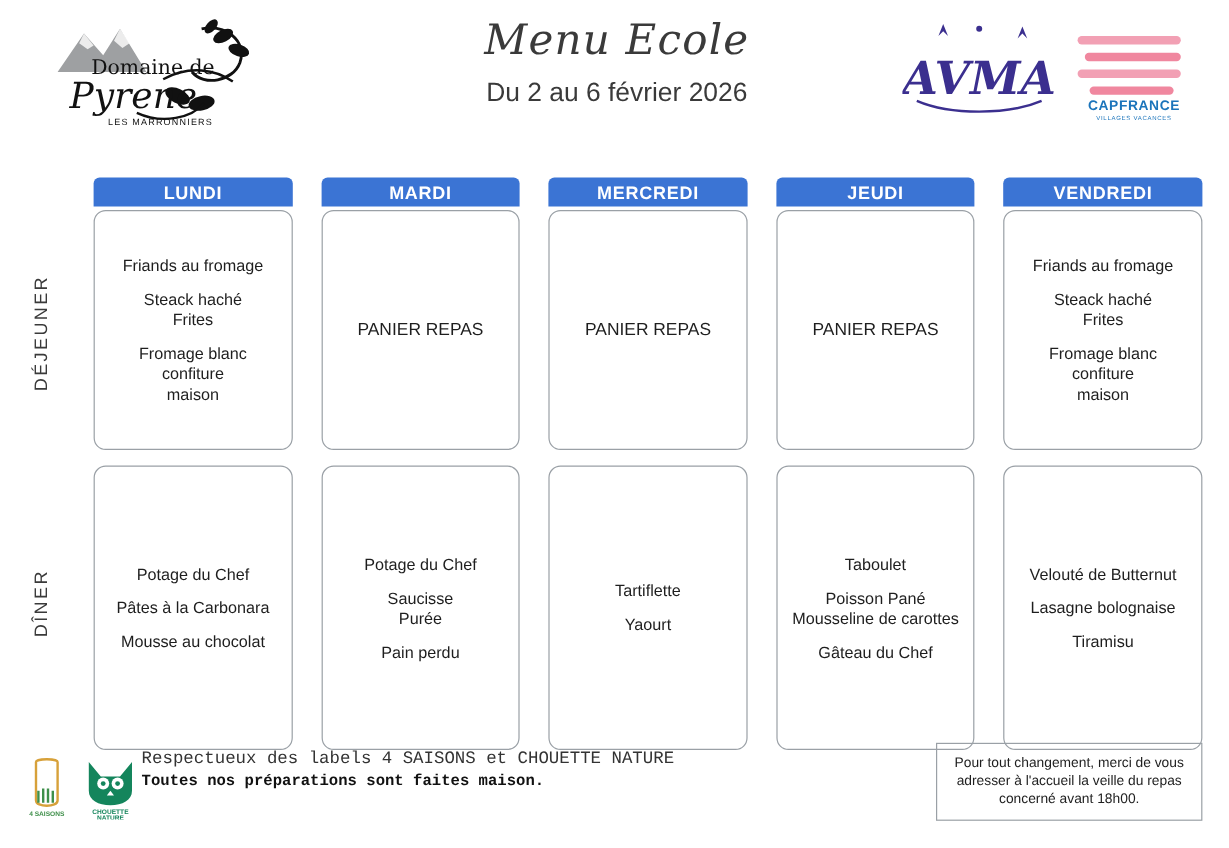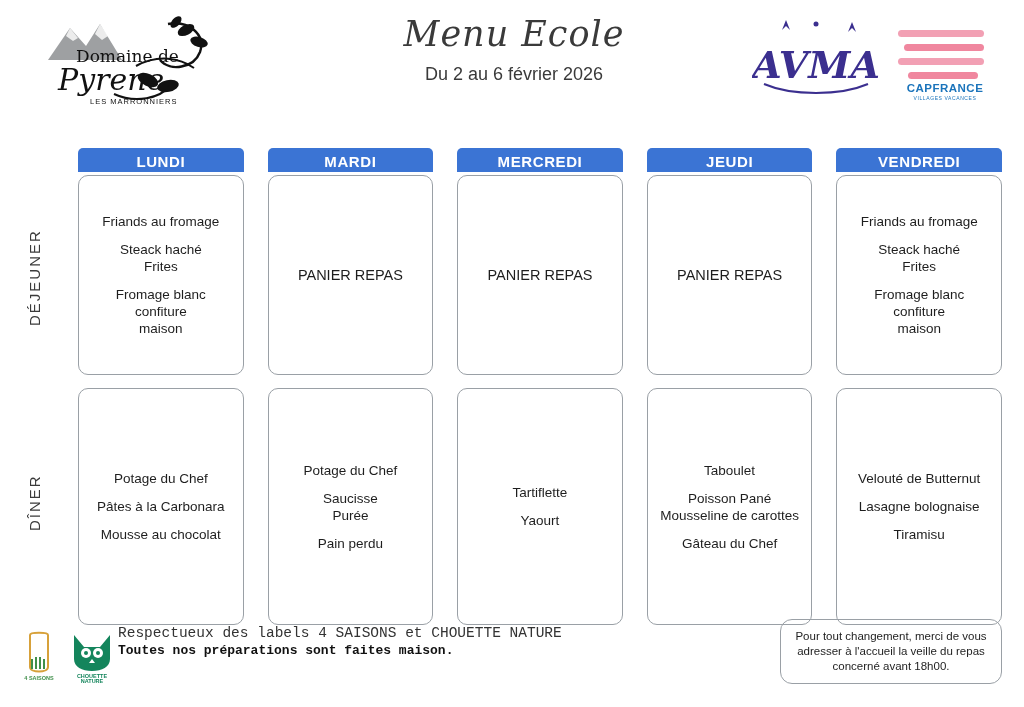--- a/index.html
+++ b/index.html
@@ -37,21 +37,21 @@
     font-family: "DejaVu Serif", serif;
     font-style: italic;
     font-size: 35px;
     color: #3a3a3a;
     letter-spacing: 1px;
     margin: 0 0 10px 0;
     font-weight: 400;
   }
   .menu-dates {
     font-family: "Liberation Sans", sans-serif;
-    font-size: 18px;
+    font-size: 22px;
     color: #3a3a3a;
     margin: 0;
   }
   .logo-avma {
     position: absolute;
     left: 752px; top: 16px;
     width: 128px; height: 90px;
   }
   .logo-capfrance {
     position: absolute;
@@ -165,21 +165,21 @@
     font-size: 13px;
     color: #111;
     font-weight: bold;
     margin: 0;
   }
   .notice {
     position: absolute;
     right: 22px; top: 2px;
     width: 222px;
     border: 1px solid #9aa0a6;
-    border-radius: 12px;
+    border-radius: 0;
     padding: 9px 10px;
     font-size: 11.5px;
     line-height: 15px;
     color: #1e1e1e;
     text-align: center;
   }
 </style>
 </head>
 <body>
 

